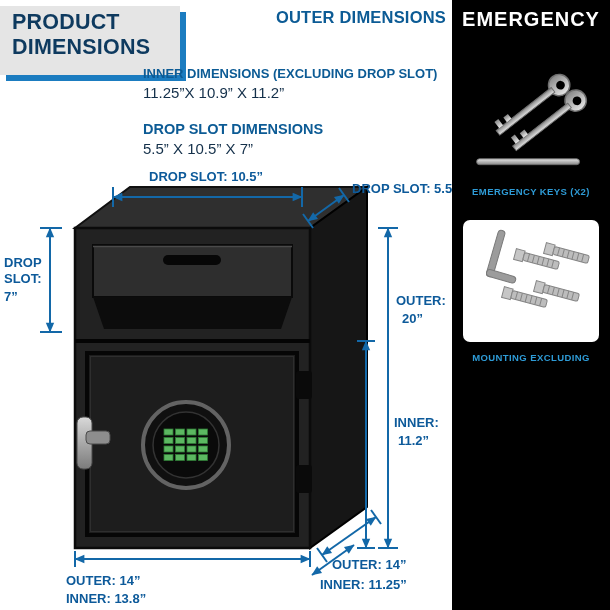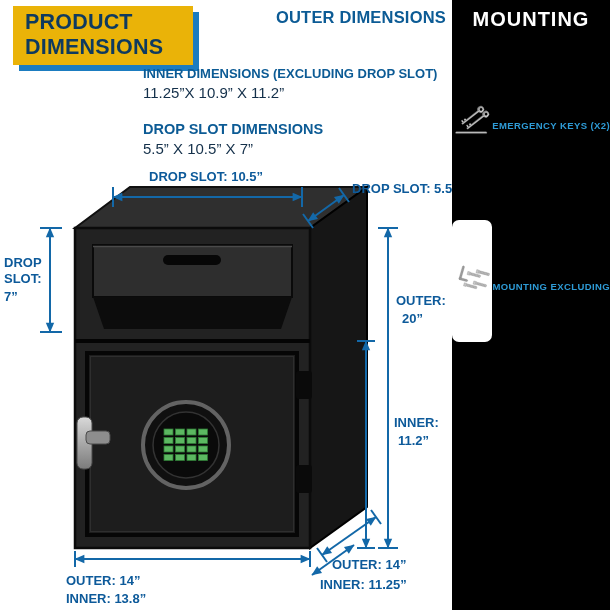--- a/index.html
+++ b/index.html
@@ -6,22 +6,22 @@
   html, body { margin: 0; padding: 0; }
   body {
     width: 610px; height: 610px;
     background: #ffffff;
     font-family: "Liberation Sans", sans-serif;
   }
   .stage { position: relative; width: 610px; height: 610px; overflow: hidden; background: #fff; }
 
   
   .title-box {
-    position: absolute; left: 13px; top: 6px; width: 180px;
-    background: #eab308; padding: 4px 8px 6px 12px;
+    position: absolute; left: 0; top: 6px; width: 180px;
+    background: #e5e5e5; padding: 4px 8px 16px 12px;
     box-shadow: 6px 6px 0 #1b7cc0;
     color: #0e3a5f; font-weight: bold; font-size: 21.5px;
     line-height: 1.14; letter-spacing: .2px;
   }
   .spec-outer { position: absolute; left: 232px; top: 8px; width: 214px; text-align: right; }
   .spec-rest  { position: absolute; left: 143px; top: 66px; width: 304px; text-align: left; }
   .h-big  { color: #0c5b95; font-weight: bold; font-size: 16.5px; letter-spacing: .2px; }
   .h-mid  { color: #0c5b95; font-weight: bold; font-size: 13px; }
   .h-drop { color: #0c5b95; font-weight: bold; font-size: 14.5px; margin-top: 20px; }
   .val    { color: #14304a; font-size: 15px; margin-top: 3px; margin-bottom: 4px; }
@@ -31,21 +31,21 @@
   .dline { stroke: #1368a8; stroke-width: 2; fill: none; }
   .tick  { stroke: #1368a8; stroke-width: 2; }
   .dim   { font: 700 13px "Liberation Sans", sans-serif; fill: #0d5a9a; }
 
   
   .panel { position: absolute; left: 452px; top: 0; width: 158px; height: 610px; background: #000; }
   .includes-title {
     position: absolute; top: 8px; left: 0; width: 100%; text-align: center;
     color: #fff; font-weight: bold; font-size: 20px; letter-spacing: 1px;
   }
-  .inc-item { position: absolute; left: 0; width: 100%; display: flex; align-items: center; }
+  .inc-item { position: absolute; left: 0; width: 100%; display: flex; flex-direction: column; align-items: center; }
   .inc-keys { top: 64px; }
   .inc-hw   { top: 220px; }
   .inc-batt { top: 424px; }
   .inc-box {
     width: 136px; height: 122px; background: #fff; border-radius: 7px;
     display: flex; align-items: center; justify-content: center; overflow: hidden;
   }
   .inc-label {
     margin-top: 10px; color: #2e9bd6; font-weight: bold; font-size: 9.5px;
     letter-spacing: .4px; text-align: center; white-space: nowrap;
@@ -184,21 +184,21 @@
         <line class="dline" x1="75" y1="394" x2="310" y2="394" marker-start="url(#ah)" marker-end="url(#ah)"></line>
         <line class="tick" x1="75" y1="386" x2="75" y2="402"></line>
         <line class="tick" x1="310" y1="386" x2="310" y2="402"></line>
         <text class="dim" x="66" y="420">OUTER: 14”</text>
         <text class="dim" x="66" y="438">INNER: 13.8”</text>
       </g>
     </g>
   </svg>
 
   <aside class="panel">
-    <div class="includes-title">MOUNTING</div>
+    <div class="includes-title">EMERGENCY</div>
 
     <div class="inc-item inc-keys">
       <svg class="keys-svg" viewBox="0 0 136 112">
         <defs>
           <linearGradient id="kg" x1="0" y1="0" x2="0" y2="1">
             <stop offset="0" stop-color="#e6e6e6"></stop>
               <stop offset="0.45" stop-color="#bcbcbc"></stop>
               <stop offset="1" stop-color="#878787"></stop>
           </linearGradient>
         </defs>

